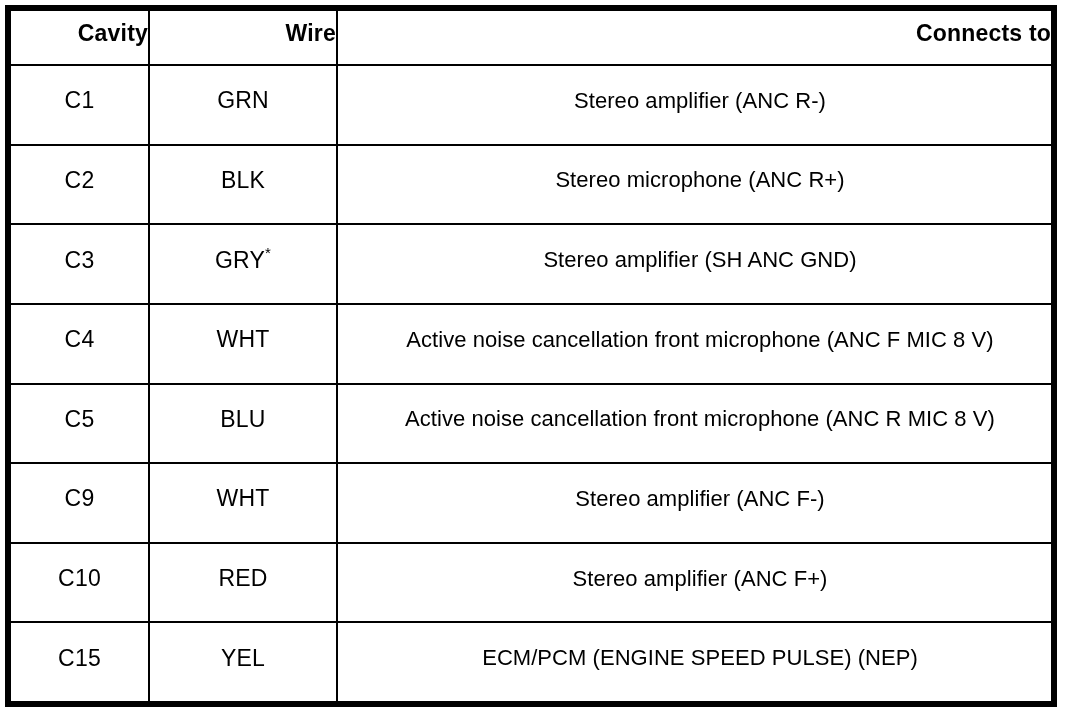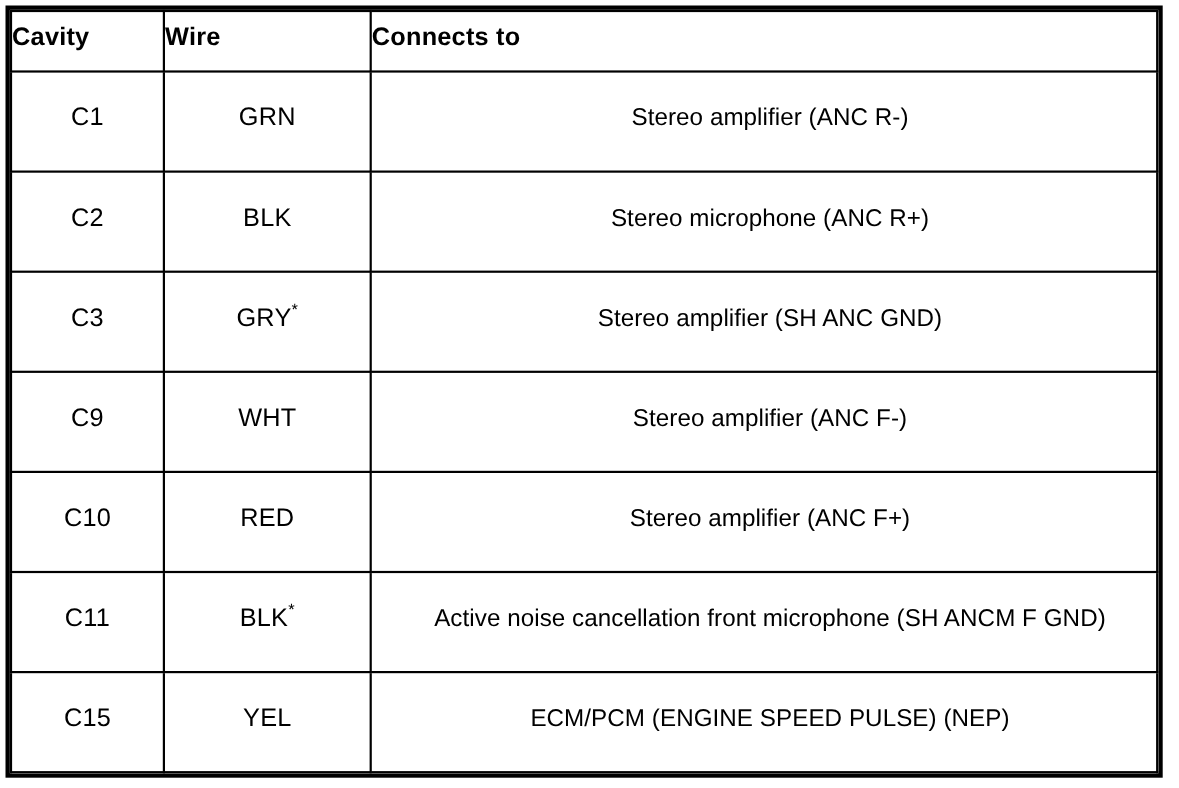--- a/index.html
+++ b/index.html
@@ -54,21 +54,21 @@
     vertical-align: middle;
     background: #ffffff;
     text-align: center;
   }
 
   
   table.pinout thead th {
     height: 53px;
     font-size: 23px;
     font-weight: bold;
-    text-align: left;
+    text-align: right;
     letter-spacing: 0.2px;
   }
 
   
   table.pinout tbody tr { height: 53px; }
 
   .cell-cavity,
   .cell-wire {
     text-align: center;
     font-size: 23px;
@@ -154,43 +154,52 @@
             <td class="cell-cavity">
               <span class="cell-inner">C3</span>
             </td>
             <td class="cell-wire"><span class="cell-inner wire-label"><span>GRY</span><span class="wire-note">*</span></span></td>
             <td class="cell-conn">
               <span class="cell-inner">Stereo amplifier (SH ANC GND)</span>
             </td>
           </tr>
           <tr>
             <td class="cell-cavity">
+              <span class="cell-inner">C4</span>
+            </td>
+            <td class="cell-wire"><span class="cell-inner wire-label"><span>WHT</span></span></td>
+            <td class="cell-conn">
+              <span class="cell-inner">Active noise cancellation front microphone (ANC F MIC 8 V)</span>
+            </td>
+          </tr>
+          <tr>
+            <td class="cell-cavity">
+              <span class="cell-inner">C5</span>
+            </td>
+            <td class="cell-wire"><span class="cell-inner wire-label"><span>BLU</span></span></td>
+            <td class="cell-conn">
+              <span class="cell-inner">Active noise cancellation front microphone (ANC R MIC 8 V)</span>
+            </td>
+          </tr>
+          <tr>
+            <td class="cell-cavity">
               <span class="cell-inner">C9</span>
             </td>
             <td class="cell-wire"><span class="cell-inner wire-label"><span>WHT</span></span></td>
             <td class="cell-conn">
               <span class="cell-inner">Stereo amplifier (ANC F-)</span>
             </td>
           </tr>
           <tr>
             <td class="cell-cavity">
               <span class="cell-inner">C10</span>
             </td>
             <td class="cell-wire"><span class="cell-inner wire-label"><span>RED</span></span></td>
             <td class="cell-conn">
               <span class="cell-inner">Stereo amplifier (ANC F+)</span>
-            </td>
-          </tr>
-          <tr>
-            <td class="cell-cavity">
-              <span class="cell-inner">C11</span>
-            </td>
-            <td class="cell-wire"><span class="cell-inner wire-label"><span>BLK</span><span class="wire-note">*</span></span></td>
-            <td class="cell-conn">
-              <span class="cell-inner">Active noise cancellation front microphone (SH ANCM F GND)</span>
             </td>
           </tr>
           <tr>
             <td class="cell-cavity">
               <span class="cell-inner">C15</span>
             </td>
             <td class="cell-wire"><span class="cell-inner wire-label"><span>YEL</span></span></td>
             <td class="cell-conn">
               <span class="cell-inner">ECM/PCM (ENGINE SPEED PULSE) (NEP)</span>
             </td>

